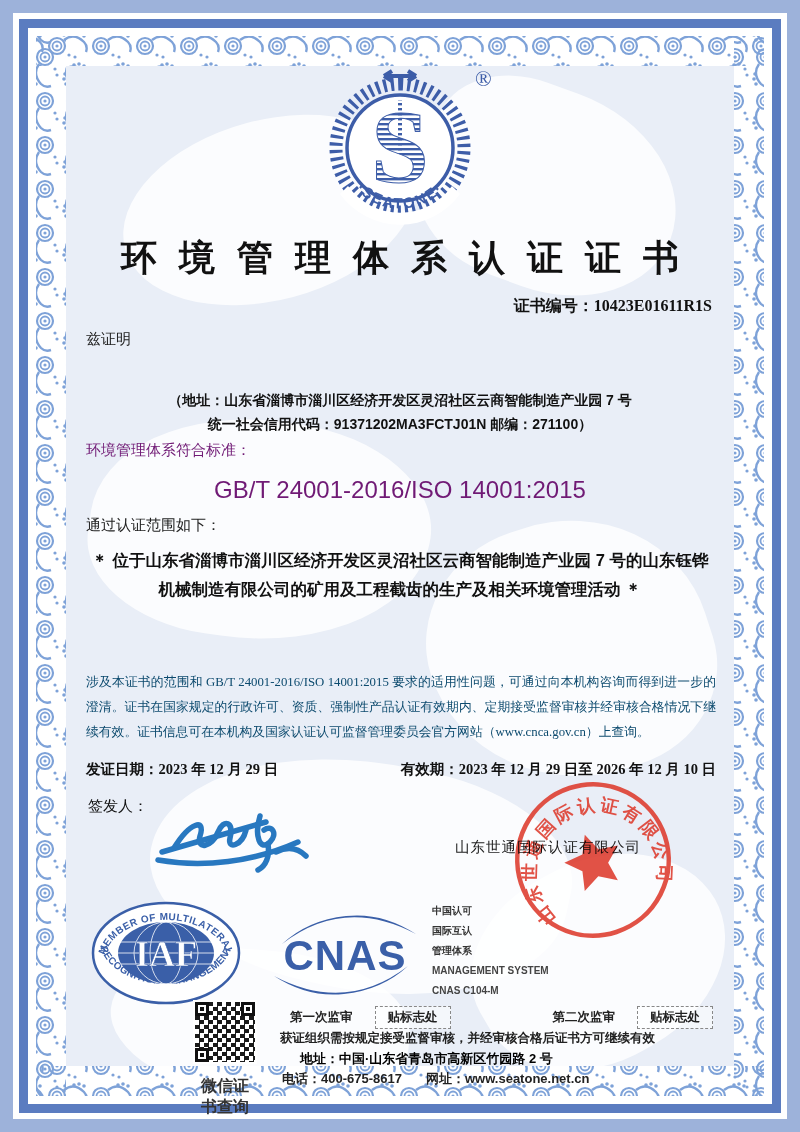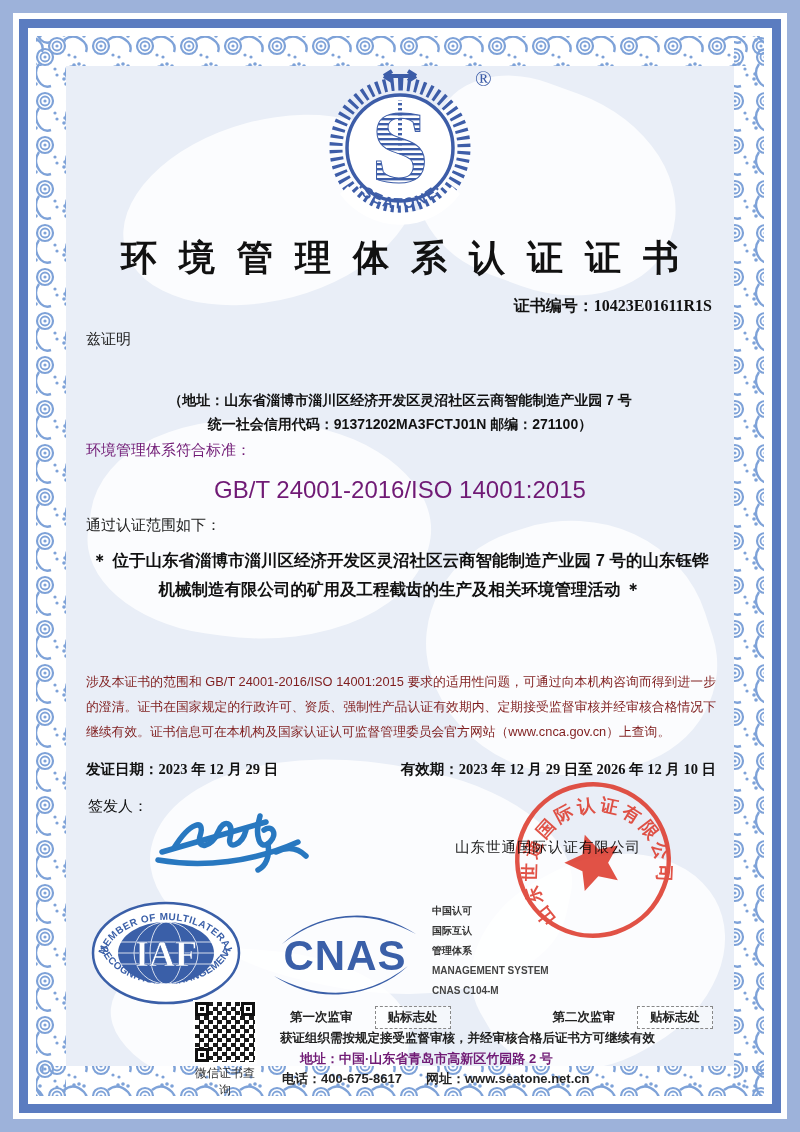--- a/index.html
+++ b/index.html
@@ -37,49 +37,49 @@
   .company { left:0; right:0; top:344px; text-align:center; font-size:28px; font-weight:bold; color:#000; }
   .addr1 { left:0; right:0; top:392px; text-align:center; font-size:14px; font-weight:bold; color:#111; }
   .addr2 { left:0; right:0; top:416px; text-align:center; font-size:14px; font-weight:bold; color:#111; }
 
   .std-label { left:86px; top:441px; font-size:15px; color:#701a75; font-family:"Liberation Serif", serif; }
   .standard { left:0; right:0; top:476px; text-align:center; font-size:24px; color:#701a75; }
   .scope-label { left:86px; top:516px; font-size:15px; color:#222; font-family:"Liberation Serif", serif; }
   .scope1 { left:0; right:0; top:550px; text-align:center; font-size:16.5px; font-weight:bold; color:#111; }
   .scope2 { left:0; right:0; top:579px; text-align:center; font-size:16.5px; font-weight:bold; color:#111; }
 
-  .fine { left:86px; right:84px; top:670px; font-size:12.8px; line-height:1.95; color:#7f1d1d;
-          text-align:justify; font-family:Liberation Sans, sans-serif; }
+  .fine { left:86px; right:84px; top:670px; font-size:12.8px; line-height:1.95; color:#0c4a6e;
+          text-align:justify; font-family:Liberation Serif, serif; }
 
   .dates { left:86px; right:84px; top:760px; display:flex; justify-content:space-between;
            font-size:14.5px; font-weight:bold; color:#111; font-family:"Liberation Serif", serif; }
   .signer { left:88px; top:797px; font-size:15px; color:#111; font-family:"Liberation Serif", serif; }
   .signature { left:148px; top:800px; }
   .issuer { left:455px; top:838px; font-size:14.5px; color:#1a1a1a; letter-spacing:1px; font-family:"Liberation Serif", serif; }
   .stamp { left:503px; top:770px; mix-blend-mode:multiply; opacity:.88; }
 
   .iaf { left:90px; top:900px; }
   .cnas { left:266px; top:908px; }
   .acc { left:432px; top:901px; font-size:10px; font-weight:bold; color:#333; line-height:20px; }
   .acc .en { color:#444; }
 
   .qr-block { left:194px; top:1002px; width:62px; text-align:center; }
   .qr { position:relative; width:60px; height:60px; margin:0 auto;
         background:repeating-conic-gradient(#1a1a1a 0% 25%, #ffffff 0% 50%) 0 0 / 9px 9px; outline:2px solid #fff; }
   .qr .f { position:absolute; width:14px; height:14px; border:3px solid #111; background:#fff; }
   .qr .f::after { content:""; position:absolute; inset:2px; background:#111; }
   .qr .f1 { left:0; top:0; } .qr .f2 { right:0; top:0; } .qr .f3 { left:0; bottom:0; }
-  .qr-label { margin-top:3px; font-size:12px; font-weight:normal; color:#333; }
+  .qr-label { margin-top:14px; font-size:16px; font-weight:bold; color:#333; }
 
   .audit { left:290px; top:1006px; right:76px; display:flex; align-items:center; gap:22px;
            font-size:12.5px; font-weight:bold; color:#222; }
   .audit .box { border:1.5px dashed #888; padding:2px 12px; background:rgba(255,255,255,.5); }
   .audit .gap { width:58px; }
   .note  { left:280px; top:1030px; right:40px; font-size:12.5px; font-weight:bold; color:#222; }
-  .caddr { left:300px; top:1050px; font-size:13px; font-weight:bold; color:#701a75; }
+  .caddr { left:300px; top:1050px; font-size:13px; font-weight:bold; color:#000000; }
   .cline { left:282px; top:1070px; font-size:13px; font-weight:bold; color:#222; display:flex; gap:24px; }
 </style>
 </head>
 <body>
 
 <div class="page">
 
   <div class="band-w1"></div>
   <div class="band-solid"></div>
   <div class="band-w2"></div>

